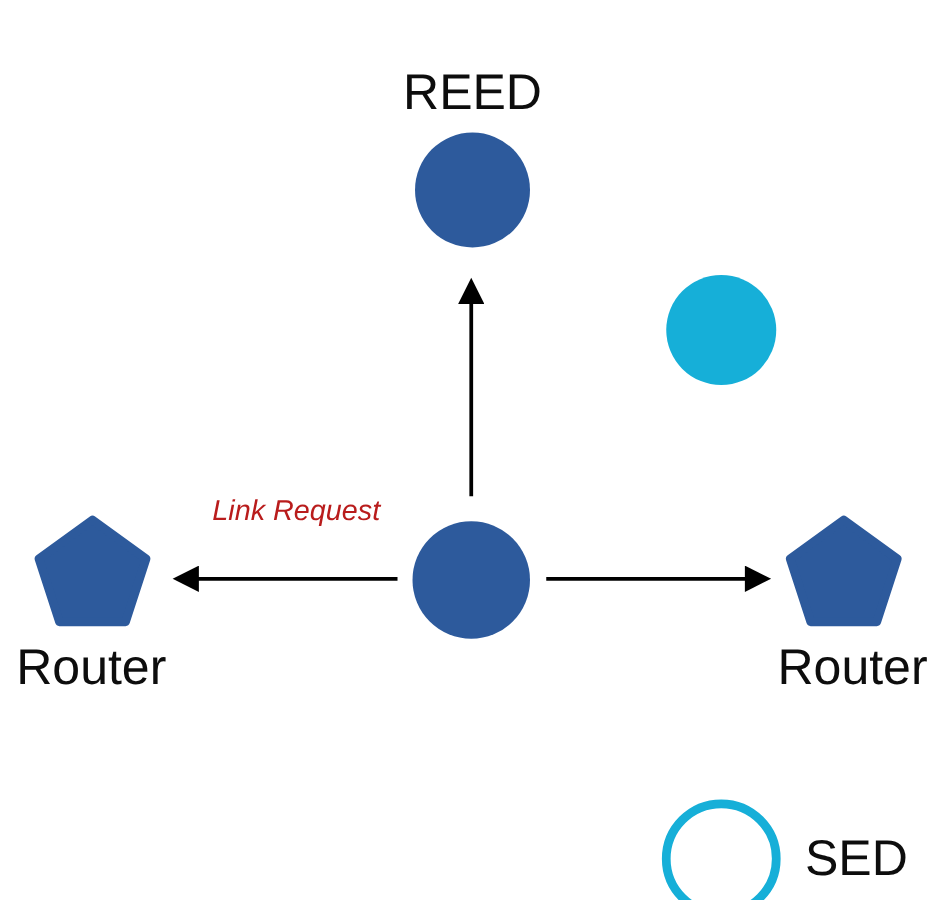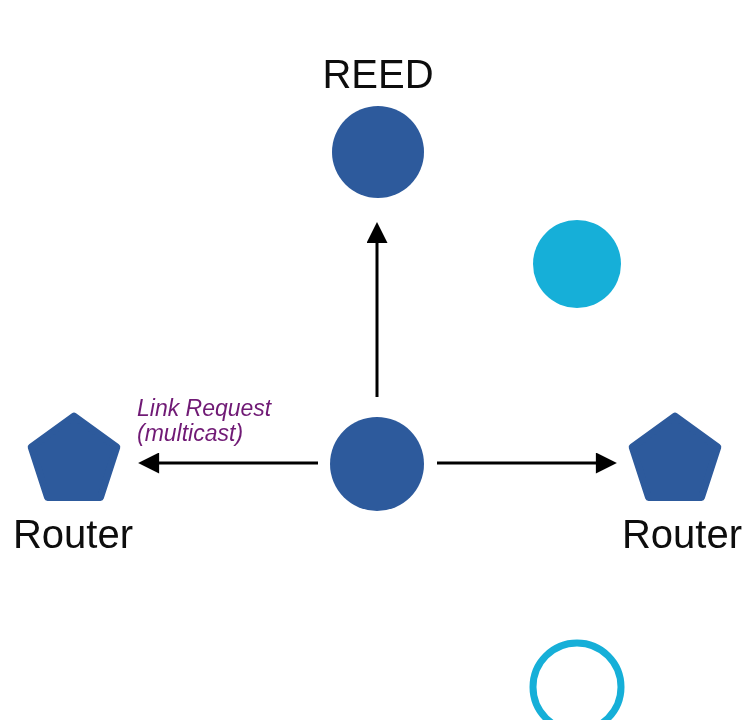--- a/index.html
+++ b/index.html
@@ -26,25 +26,25 @@
     color: #0d0d0d;
     font-size: 40px;
     line-height: 1;
     white-space: nowrap;
   }
   .label.centered {
     text-align: center;
   }
   .annotation {
     position: absolute;
-    color: #701a75;
+    color: #b91c1c;
     font-size: 23px;
     line-height: 25px;
     font-style: italic;
-    text-align: left;
+    text-align: center;
   }
   .annotation span {
     display: block;
   }
 </style>
 </head>
 <body>
 
 <div class="canvas">
 
@@ -72,19 +72,19 @@
     <circle cx="577" cy="652" r="44" fill="#ffffff" stroke-width="7" stroke="#16afd8"></circle>
   </svg>
 
   <div class="label centered" style="left:278px; top:19px; width:200px;">REED</div>
 
 
   <div class="label centered" style="left:-27px; top:479px; width:200px;">Router</div>
 
   <div class="label centered" style="left:582px; top:479px; width:200px;">Router</div>
 
+  <div class="label" style="left:644px; top:632px;">SED</div>
 
   <div class="annotation" style="left:137px; top:361px; width:200px;">
     <span>Link Request</span>
-    <span>(multicast)</span>
   </div>
 
 </div>
 
 </body></html>

